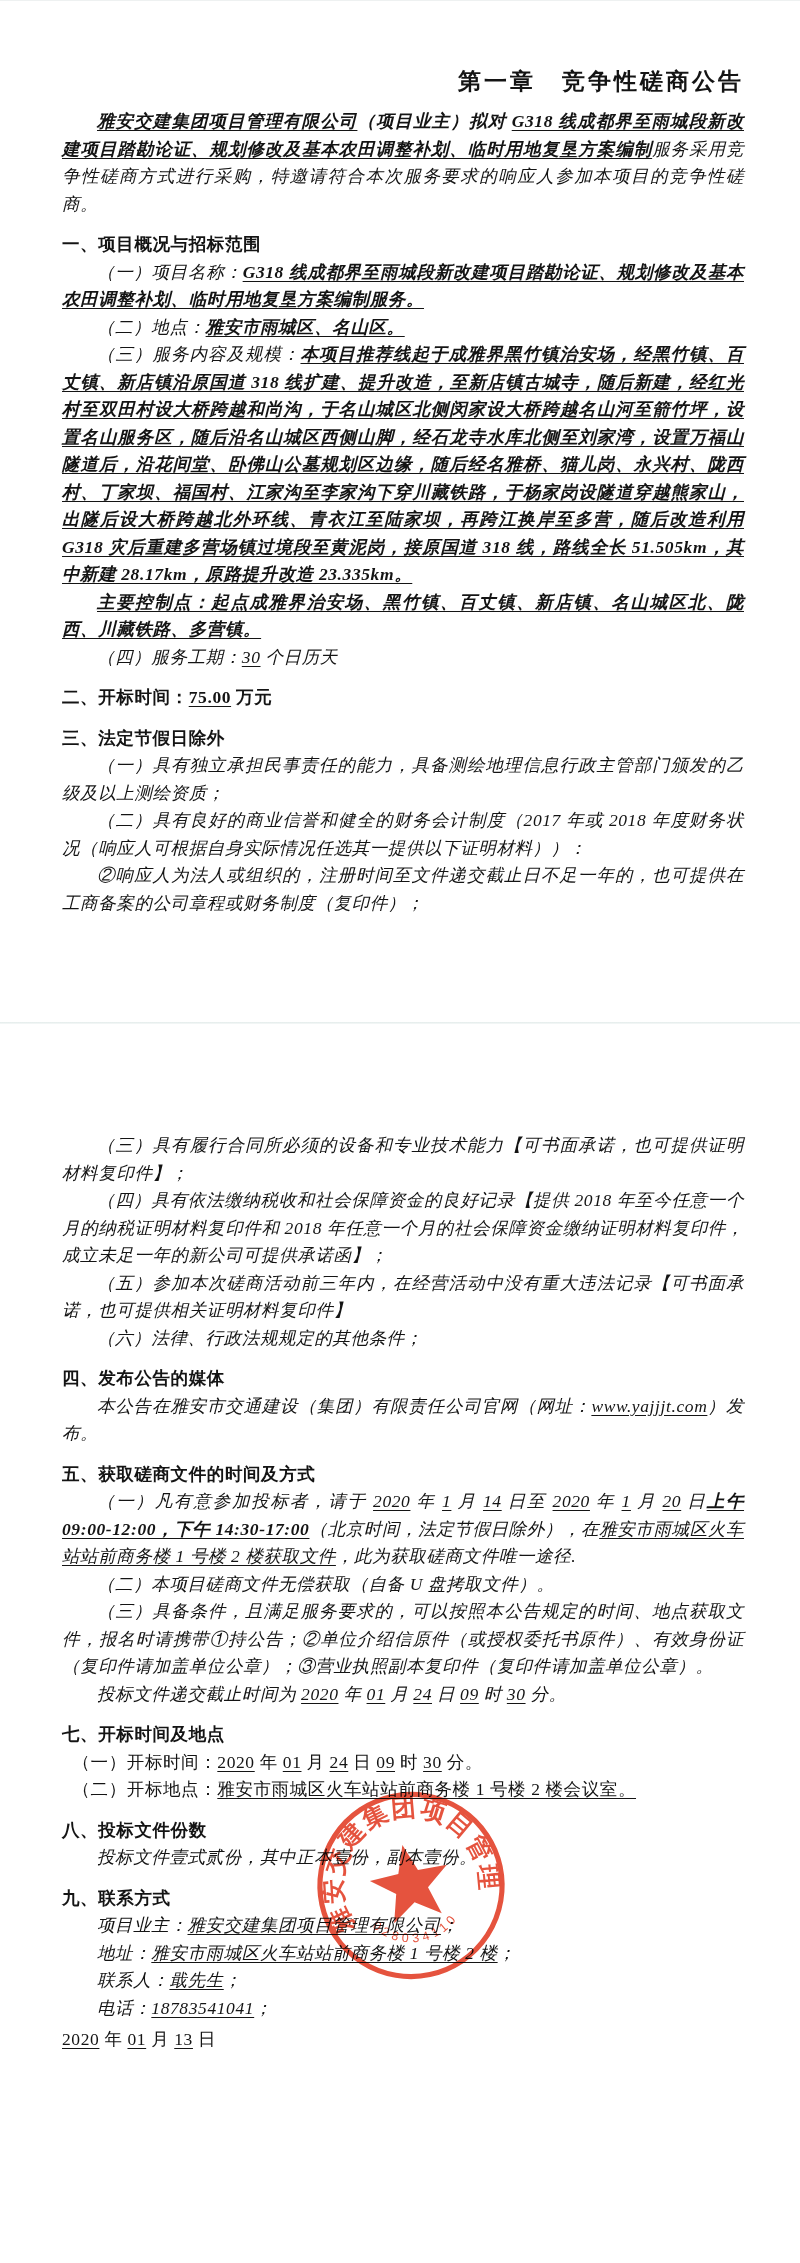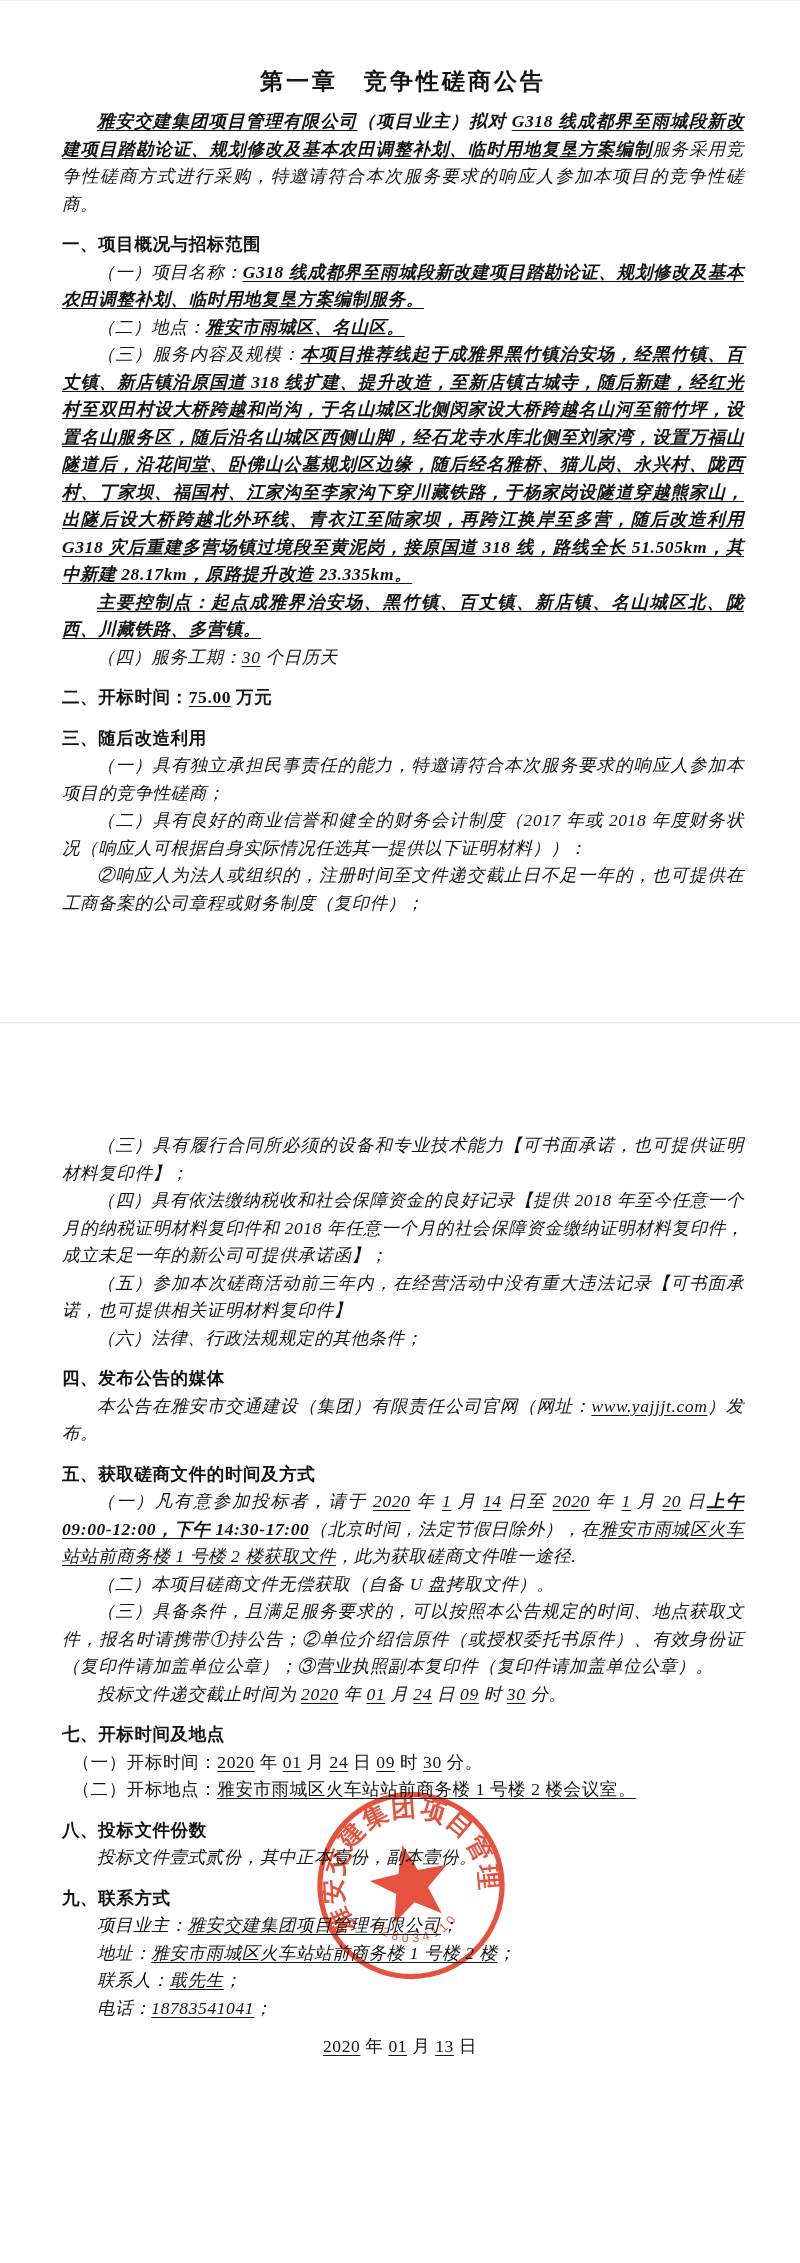--- a/index.html
+++ b/index.html
@@ -2,26 +2,26 @@
 <html><head>
 <meta charset="utf-8">
 <style>
   html,body{margin:0;padding:0;}
   body{
     width:800px;height:2263px;overflow:hidden;background:#ffffff;
     font-family:"Liberation Serif","DejaVu Serif",serif;color:#141414;
   }
   .page{position:relative;width:800px;height:2263px;border-top:1px solid #eef1f1;}
   .doc{padding:64px 56px 0 62px;font-size:17.5px;line-height:27.5px;letter-spacing:.6px;}
-  .title{text-align:center;font-size:23px;font-weight:700;letter-spacing:3px;line-height:33px;margin-bottom:10px;}
+  .title{text-align:right;font-size:23px;font-weight:700;letter-spacing:3px;line-height:33px;margin-bottom:10px;}
   .para{margin:0;text-align:justify;}
   .p{text-indent:2em;font-style:italic;}
   .ph{text-indent:.6em;}
   .h{font-weight:700;margin-top:13px;}
-  .pdate{text-align:center;margin-top:11px;padding-right:6px;}
+  .pdate{text-align:left;margin-top:4px;padding-right:6px;}
   .b{font-weight:700;}
   .u{text-decoration:underline;text-underline-offset:3px;}
   .gap{height:215px;position:relative;}
   .pb-line{position:absolute;left:-62px;right:-56px;top:105px;height:2px;
     background:linear-gradient(to bottom,#e3ebea,#f6f9f9);}
   .seal-anchor{position:relative;}
   .stamp{
     position:absolute;left:243px;top:-35px;width:212px;height:207px;
     mix-blend-mode:multiply;opacity:.88;transform:rotate(-12deg);
     pointer-events:none;
@@ -35,22 +35,22 @@
     <div class="title">第一章　竞争性磋商公告</div>
     <div id="flow-main">
         <div class="para p"><span class="b u">雅安交建集团项目管理有限公司</span><span class="b">（项目业主）拟对 </span><span class="b u">G318 线成都界至雨城段新改建项目踏勘论证、规划修改及基本农田调整补划、临时用地复垦方案编制</span><span>服务采用竞争性磋商方式进行采购，特邀请符合本次服务要求的响应人参加本项目的竞争性磋商。</span></div>
         <div class="para h"><span class="b">一、项目概况与招标范围</span></div>
         <div class="para p"><span>（一）项目名称：</span><span class="b u">G318 线成都界至雨城段新改建项目踏勘论证、规划修改及基本农田调整补划、临时用地复垦方案编制服务。</span></div>
         <div class="para p"><span>（二）地点：</span><span class="b u">雅安市雨城区、名山区。</span></div>
         <div class="para p"><span>（三）服务内容及规模：</span><span class="b u">本项目推荐线起于成雅界黑竹镇治安场，经黑竹镇、百丈镇、新店镇沿原国道 318 线扩建、提升改造，至新店镇古城寺，随后新建，经红光村至双田村设大桥跨越和尚沟，于名山城区北侧闵家设大桥跨越名山河至箭竹坪，设置名山服务区，随后沿名山城区西侧山脚，经石龙寺水库北侧至刘家湾，设置万福山隧道后，沿花间堂、卧佛山公墓规划区边缘，随后经名雅桥、猫儿岗、永兴村、陇西村、丁家坝、福国村、江家沟至李家沟下穿川藏铁路，于杨家岗设隧道穿越熊家山，出隧后设大桥跨越北外环线、青衣江至陆家坝，再跨江换岸至多营，随后改造利用 G318 灾后重建多营场镇过境段至黄泥岗，接原国道 318 线，路线全长 51.505km，其中新建 28.17km，原路提升改造 23.335km。</span></div>
         <div class="para p"><span class="b u">主要控制点：起点成雅界治安场、黑竹镇、百丈镇、新店镇、名山城区北、陇西、川藏铁路、多营镇。</span></div>
         <div class="para p"><span>（四）服务工期：</span><span class="u">30</span><span> 个日历天</span></div>
         <div class="para h"><span class="b">二、开标时间：</span><span class="b u">75.00</span><span class="b"> 万元</span></div>
-        <div class="para h"><span class="b">三、随后改造利用</span></div>
-        <div class="para p"><span>（一）具有独立承担民事责任的能力，特邀请符合本次服务要求的响应人参加本项目的竞争性磋商；</span></div>
+        <div class="para h"><span class="b">三、法定节假日除外</span></div>
+        <div class="para p"><span>（一）具有独立承担民事责任的能力，具备测绘地理信息行政主管部门颁发的乙级及以上测绘资质；</span></div>
         <div class="para p"><span>（二）具有良好的商业信誉和健全的财务会计制度（2017 年或 2018 年度财务状况（响应人可根据自身实际情况任选其一提供以下证明材料））：</span></div>
         <div class="para p"><span>②响应人为法人或组织的，注册时间至文件递交截止日不足一年的，也可提供在工商备案的公司章程或财务制度（复印件）；</span></div>
         <div class="gap">
           <div class="pb-line"></div>
         </div>
         <div class="para p"><span>（三）具有履行合同所必须的设备和专业技术能力【可书面承诺，也可提供证明材料复印件】；</span></div>
         <div class="para p"><span>（四）具有依法缴纳税收和社会保障资金的良好记录【提供 2018 年至今任意一个月的纳税证明材料复印件和 2018 年任意一个月的社会保障资金缴纳证明材料复印件，成立未足一年的新公司可提供承诺函】；</span></div>
         <div class="para p"><span>（五）参加本次磋商活动前三年内，在经营活动中没有重大违法记录【可书面承诺，也可提供相关证明材料复印件】</span></div>
         <div class="para p"><span>（六）法律、行政法规规定的其他条件；</span></div>
         <div class="para h"><span class="b">四、发布公告的媒体</span></div>

